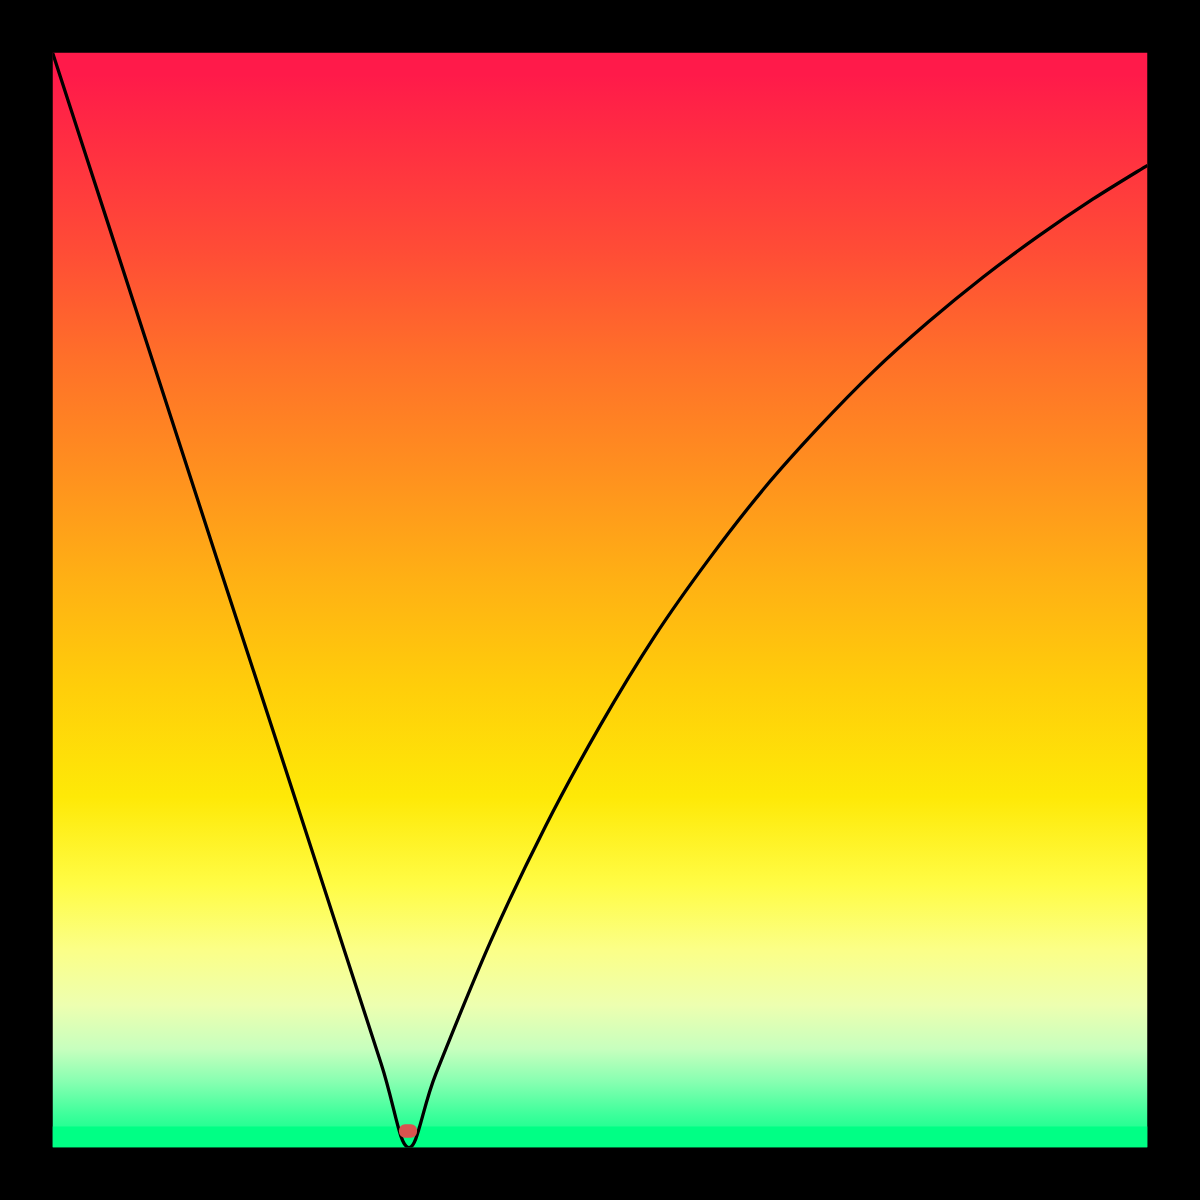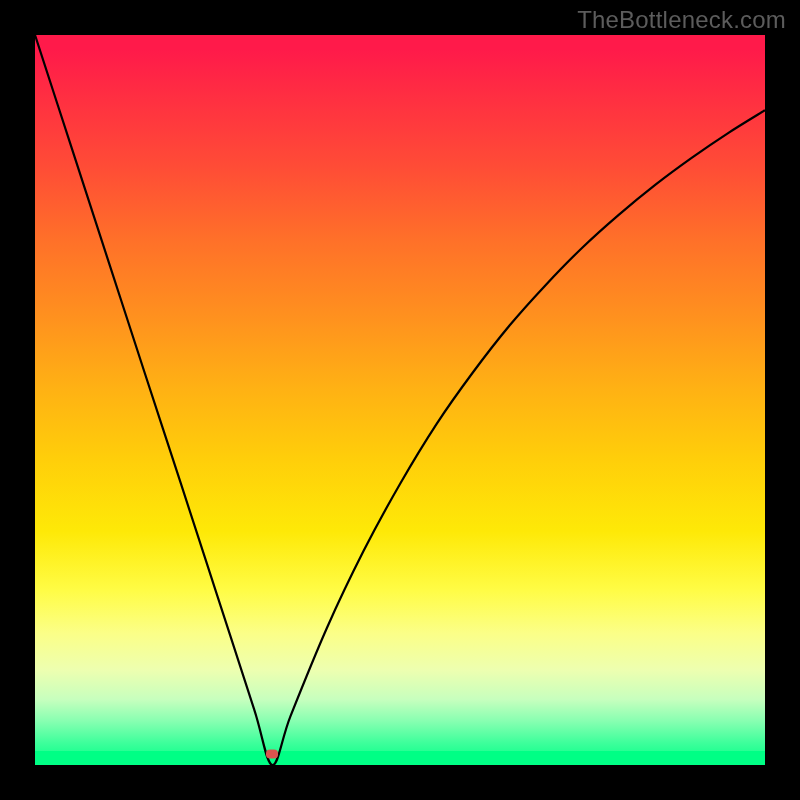--- a/index.html
+++ b/index.html
@@ -71,21 +71,20 @@
     height: 9px;
     border-radius: 4px;
     background: #d9544f;
     transform: translate(-50%, -50%);
   }
 </style>
 </head>
 <body>
 
 <div class="frame">
-  <div class="watermark">TheBottleneck.com</div>
 
   <div class="plot-area">
     <div class="gradient"></div>
     <div class="green-bar"></div>
 
     <svg class="curve" viewBox="0 0 730 730" preserveAspectRatio="none">
       <path id="curve-path" d="M 0.00 0.00 C 6.08 18.74, 24.33 74.95, 36.50 112.42 C 48.67 149.89, 60.83 187.37, 73.00 224.84 C 85.17 262.31, 97.33 299.91, 109.50 337.26 C 121.67 374.61, 133.83 411.60, 146.00 448.95 C 158.17 486.30, 170.33 523.90, 182.50 561.37 C 194.67 598.84, 209.88 645.69, 219.00 673.79 C 228.13 701.90, 231.17 728.78, 237.25 730.00 C 243.33 731.22, 246.37 703.96, 255.50 681.09 C 264.63 658.22, 279.83 620.26, 292.00 592.76 C 304.17 565.26, 316.33 540.08, 328.50 516.11 C 340.67 492.14, 352.83 470.12, 365.00 448.95 C 377.17 427.78, 389.33 407.70, 401.50 389.09 C 413.67 370.47, 425.83 353.69, 438.00 337.26 C 450.17 320.84, 462.33 305.14, 474.50 290.54 C 486.67 275.94, 498.83 262.68, 511.00 249.66 C 523.17 236.64, 535.33 224.11, 547.50 212.43 C 559.67 200.75, 571.83 190.04, 584.00 179.58 C 596.17 169.12, 608.33 159.14, 620.50 149.65 C 632.67 140.16, 644.83 131.28, 657.00 122.64 C 669.17 114.00, 681.33 105.73, 693.50 97.82 C 705.67 89.91, 723.92 78.96, 730.00 75.19" fill="none" stroke="#000" stroke-width="2.2"></path>
     </svg>
 
     <div class="minpoint" id="min-marker" style="left: 237.25px; top: 719.05px; background: rgb(217, 84, 79);"></div>

